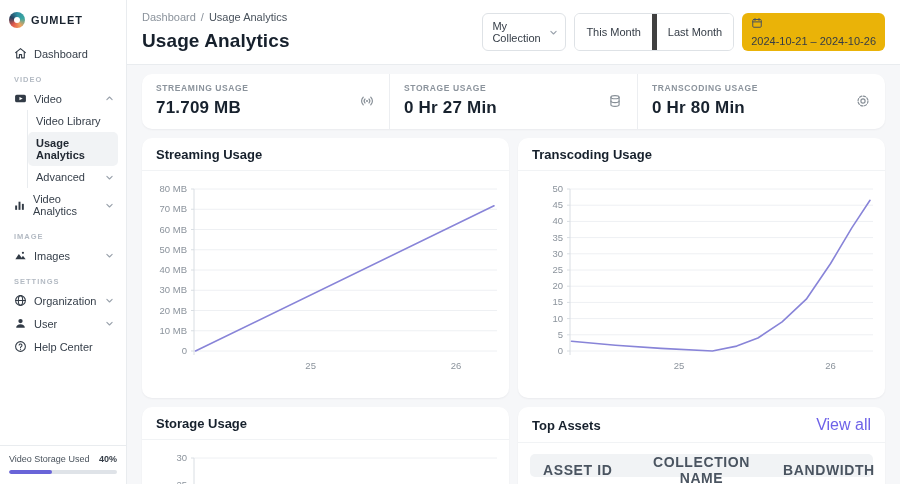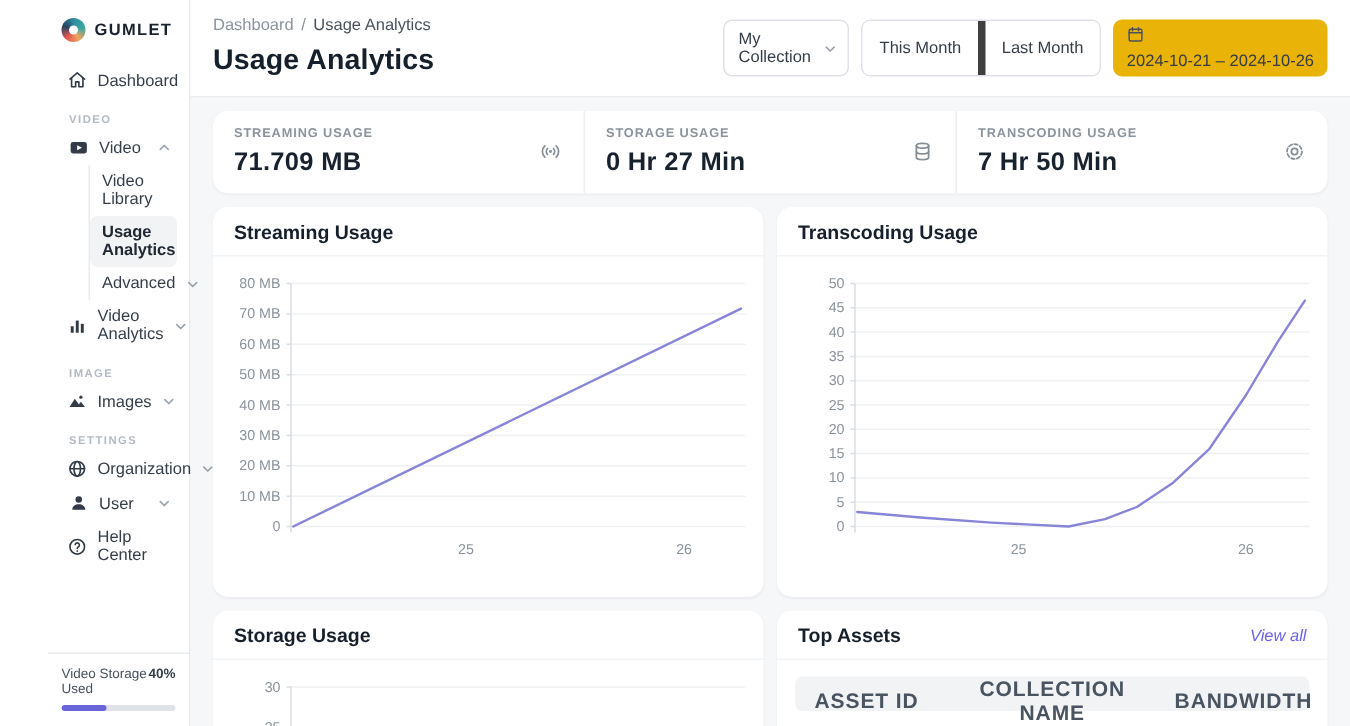--- a/index.html
+++ b/index.html
@@ -1,20 +1,20 @@
 <!DOCTYPE html>
 <html><head>
 <meta charset="utf-8">
 <style>
   * { margin:0; padding:0; box-sizing:border-box; }
   html,body { width:900px; height:484px; overflow:hidden; }
   body { font-family:"Liberation Sans", sans-serif; background:#f6f7f9; color:#1b2430; display:flex; }
 
   
-  .sidebar { width:127px; min-width:127px; background:#fff; border-right:1px solid #e9ecef; display:flex; flex-direction:column;padding-left:32px; }
+  .sidebar { width:127px; min-width:127px; background:#fff; border-right:1px solid #e9ecef; display:flex; flex-direction:column; }
   .logo-row { display:flex; align-items:center; gap:6px; padding:12px 8px 8px 9px; }
   .logo-mark { width:16px; height:16px; border-radius:50%; position:relative;
     background:conic-gradient(from 220deg,#e2574c,#27415f,#2f8fa3,#3aa7a0,#f0a35e,#e2574c); }
   .logo-mark::after { content:""; position:absolute; left:5px; top:5px; width:6px; height:6px; border-radius:50%; background:#fff; }
   .brand-name { font-size:11px; font-weight:800; letter-spacing:.9px; color:#18222e; }
   .nav { flex:1; padding:6px 8px 0; }
   .section-label { font-size:7.5px; font-weight:700; letter-spacing:1px; color:#b3bac3; margin:10px 2px 3px 6px; }
   .nav-item { display:flex; align-items:center; gap:7px; padding:5px 4px 5px 5px; font-size:11px; color:#353e49; border-radius:5px; cursor:pointer; }
   .nav-item .ic { width:14px; height:13px; display:inline-flex; align-items:center; justify-content:center; color:#323b46; }
   .nav-item .chev { margin-left:auto; color:#9aa2ac; display:inline-flex; }
@@ -49,21 +49,21 @@
   .stat + .stat { border-left:1px solid #eceef1; }
   .stat-label { font-size:8.5px; font-weight:600; letter-spacing:.6px; color:#8b939c; margin-bottom:5px; }
   .stat-value { font-size:17px; font-weight:700; color:#18222e; letter-spacing:.2px; }
   .stat-ic { color:#868e96; display:inline-flex; }
 
   .grid2 { display:grid; grid-template-columns:1fr 1fr; gap:9px; margin-bottom:9px; }
   .chart-card { height:260px; }
   .bottom-card { height:210px; }
   .card-head { padding:9px 14px 8px; border-bottom:1px solid #f1f3f5; display:flex; align-items:center; justify-content:space-between; }
   .card-title { font-size:13px; font-weight:700; color:#16202c; }
-  .view-all { font-size:11px; color:#6e62e8; text-decoration:none; cursor:pointer;font-style:italic; }
+  .view-all { font-size:16px; color:#6e62e8; text-decoration:none; cursor:pointer; }
   .chart-wrap { padding:8px 6px 0 8px; }
   svg text { font-family:"Liberation Sans", sans-serif; }
 
   .assets-head { margin:11px 12px 0; background:#f1f3f5; border-radius:5px; height:23px; display:grid; grid-template-columns:30% 40% 30%; align-items:center; }
   .assets-head span { font-size:14px; font-weight:700; letter-spacing:.6px; color:#4a5460; }
   .assets-head .col0 { padding-left:13px; text-align:left; }
   .assets-head .col1 { text-align:center; }
   .assets-head .col2 { padding-left:13px; text-align:left; }
 </style>
 </head>
@@ -255,21 +255,21 @@
             <svg width="14" height="14" viewBox="0 0 24 24" fill="none" stroke="currentColor" stroke-width="2" stroke-linecap="round" stroke-linejoin="round">
               <ellipse cx="12" cy="5.5" rx="7" ry="2.7"></ellipse>
               <path d="M5 5.5v13c0 1.5 3.1 2.7 7 2.7s7-1.2 7-2.7v-13"></path>
               <path d="M5 12c0 1.5 3.1 2.7 7 2.7s7-1.2 7-2.7"></path>
             </svg>
           </span>
         </div>
         <div class="stat">
           <div>
             <div class="stat-label">TRANSCODING USAGE</div>
-            <div class="stat-value">7 Hr 50 Min</div>
+            <div class="stat-value">0 Hr 80 Min</div>
           </div>
           <span class="stat-ic">
             <svg width="14" height="14" viewBox="0 0 24 24" fill="none" stroke="currentColor" stroke-width="2" stroke-linecap="round" stroke-linejoin="round">
               <circle cx="12" cy="12" r="8.5" stroke-dasharray="4 2.6"></circle>
               <circle cx="12" cy="12" r="3.6"></circle>
             </svg>
           </span>
         </div>
       </div>
 

